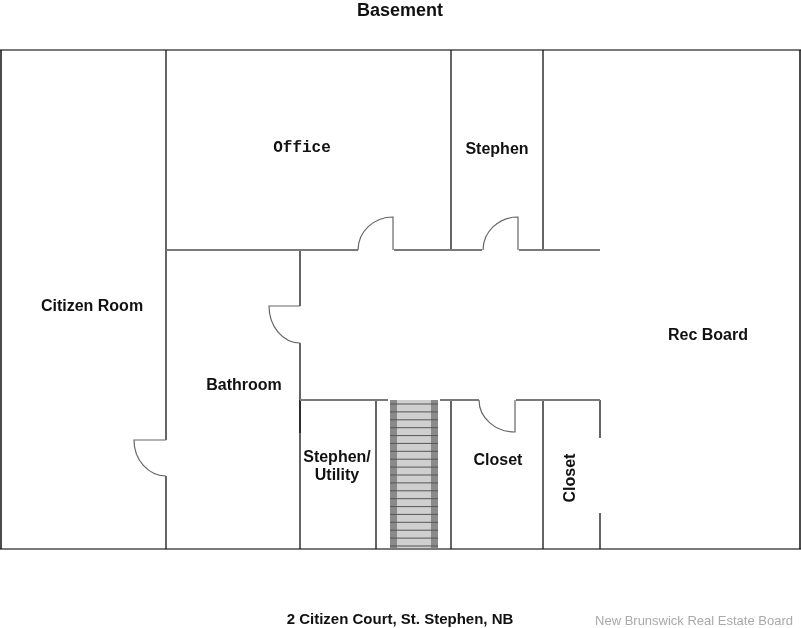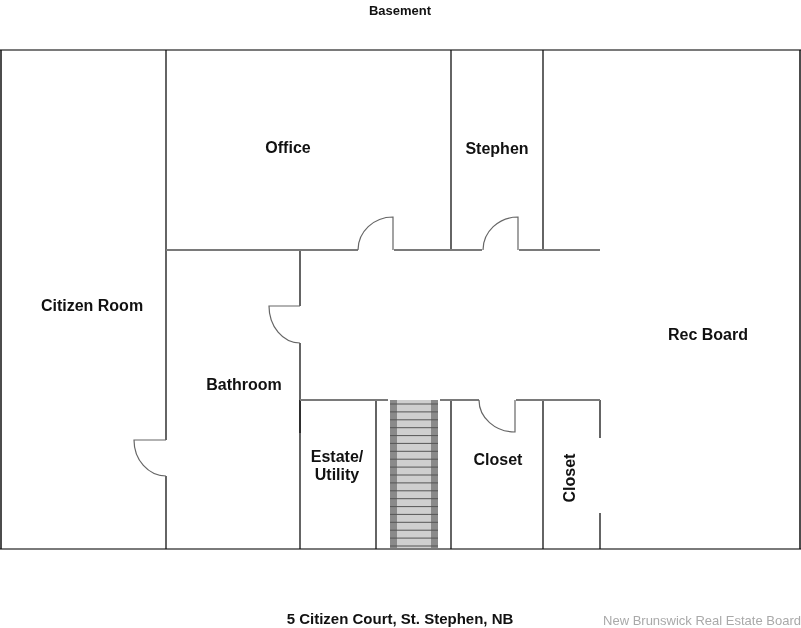--- a/index.html
+++ b/index.html
@@ -3,24 +3,24 @@
   <meta charset="utf-8">
   <style>
     html, body { margin: 0; padding: 0; background: #ffffff; }
     body { width: 801px; height: 628px; position: relative; overflow: hidden;
            font-family: "Liberation Sans", sans-serif; }
     svg.plan { position: absolute; left: 0; top: 0; }
     .label { position: absolute; font-weight: bold; font-size: 16px; color: #111;
              white-space: nowrap; line-height: 18px; }
     .center { transform: translate(-50%, -50%); text-align: center; }
     .title { position: absolute; left: 400px; top: 10px; transform: translate(-50%, -50%);
-             font-weight: bold; font-size: 13px; color: #111; }
+             font-weight: bold; font-size: 18px; color: #111; }
     .address { position: absolute; left: 400px; top: 618px; transform: translate(-50%, -50%);
                font-weight: bold; font-size: 15px; color: #111; white-space: nowrap; }
-    .watermark { position: absolute; right: 0; top: 620px; transform: translateY(-50%);
+    .watermark { position: absolute; right: 8px; top: 620px; transform: translateY(-50%);
                  font-size: 13px; color: #a9a9a9; white-space: nowrap; margin-left: 36px; }
     .rotated { transform: translate(-50%, -50%) rotate(-90deg); }
   </style>
 </head>
 <body>
 
 <svg class="plan" width="801" height="628" viewBox="0 0 801 628">
 
   <g stroke="#7a7a7a" stroke-width="2" fill="none">
     <line x1="0" y1="50" x2="801" y2="50"></line>
@@ -100,26 +100,26 @@
         <line x1="390" x2="438" y1="522.3" y2="522.3"></line>
         <line x1="390" x2="438" y1="530.2" y2="530.2"></line>
         <line x1="390" x2="438" y1="538.1" y2="538.1"></line>
         <line x1="390" x2="438" y1="546.0" y2="546.0"></line>
       </g>
   </g>
 </svg>
 
 <div class="title">Basement</div>
 
-<div class="label center" style="left:288px;top:148px;">Office</div>
+<div class="label center" style="left:302px;top:148px;font-family:Liberation Mono, monospace;">Office</div>
 <div class="label center" style="left:497px;top:149px;">Stephen</div>
 <div class="label center" style="left:92px;top:306px;">Citizen Room</div>
 <div class="label center" style="left:708px;top:335px;">Rec Board</div>
 <div class="label center" style="left:244px;top:385px;">Bathroom</div>
 <div class="label center" style="left:337px;top:466px;">
-  <div>Estate/</div>
+  <div>Stephen/</div>
   <div>Utility</div>
 </div>
 <div class="label center" style="left:498px;top:460px;">Closet</div>
 <div class="label rotated" style="left:570px;top:478px;">Closet</div>
 
-<div class="address">5 Citizen Court, St. Stephen, NB</div>
+<div class="address">2 Citizen Court, St. Stephen, NB</div>
 <div class="watermark">New Brunswick Real Estate Board</div>
 
 </body></html>

